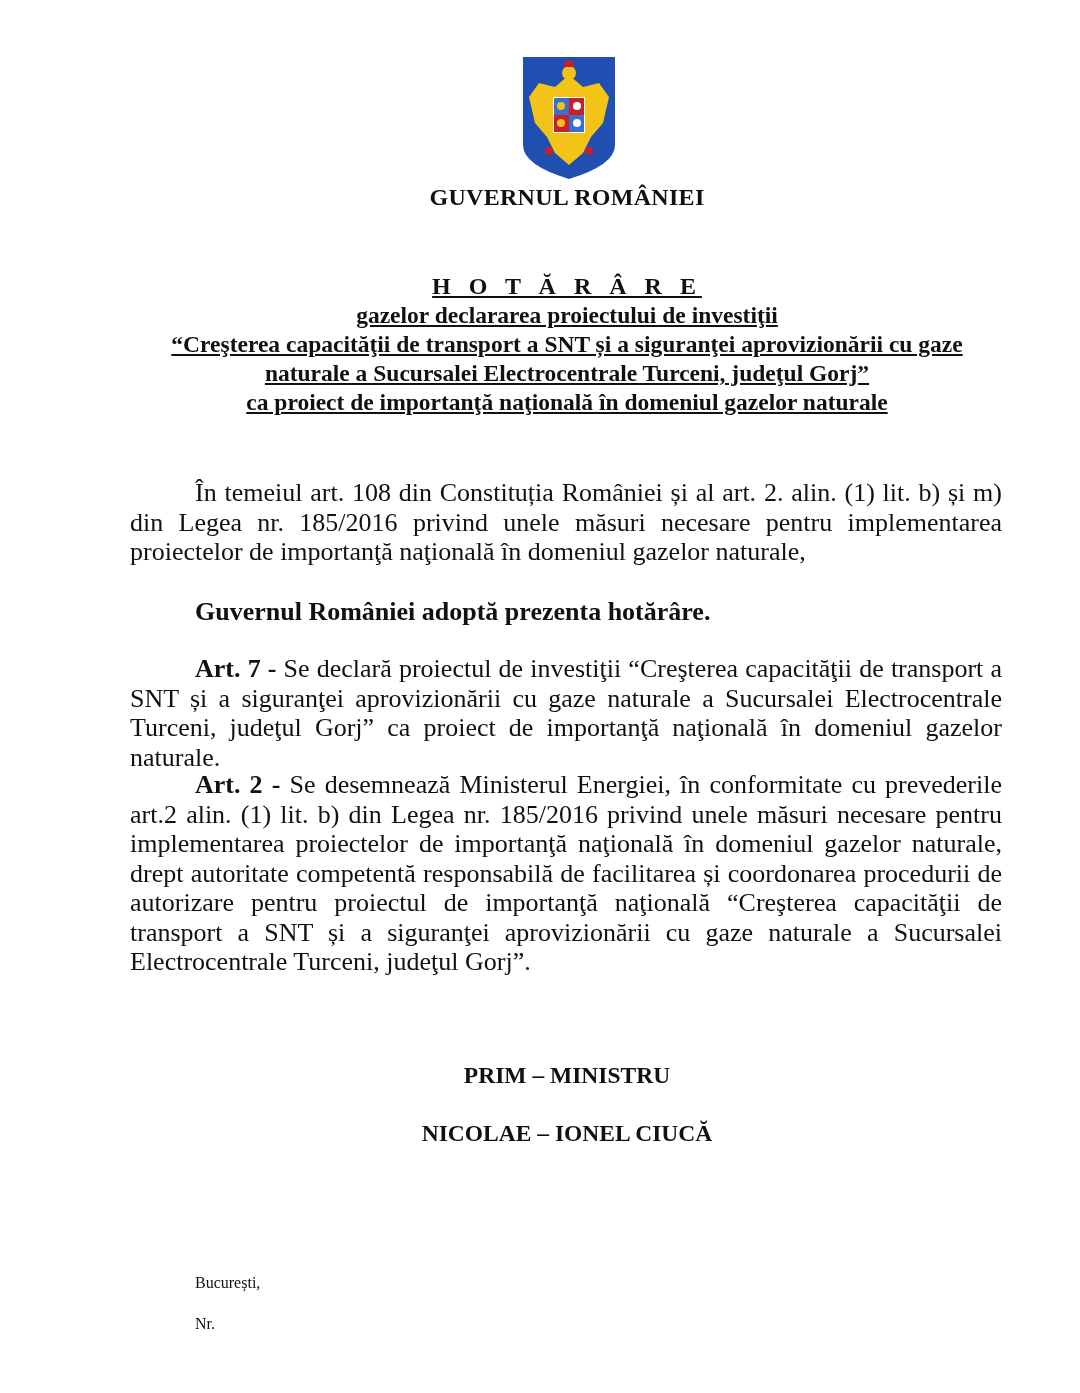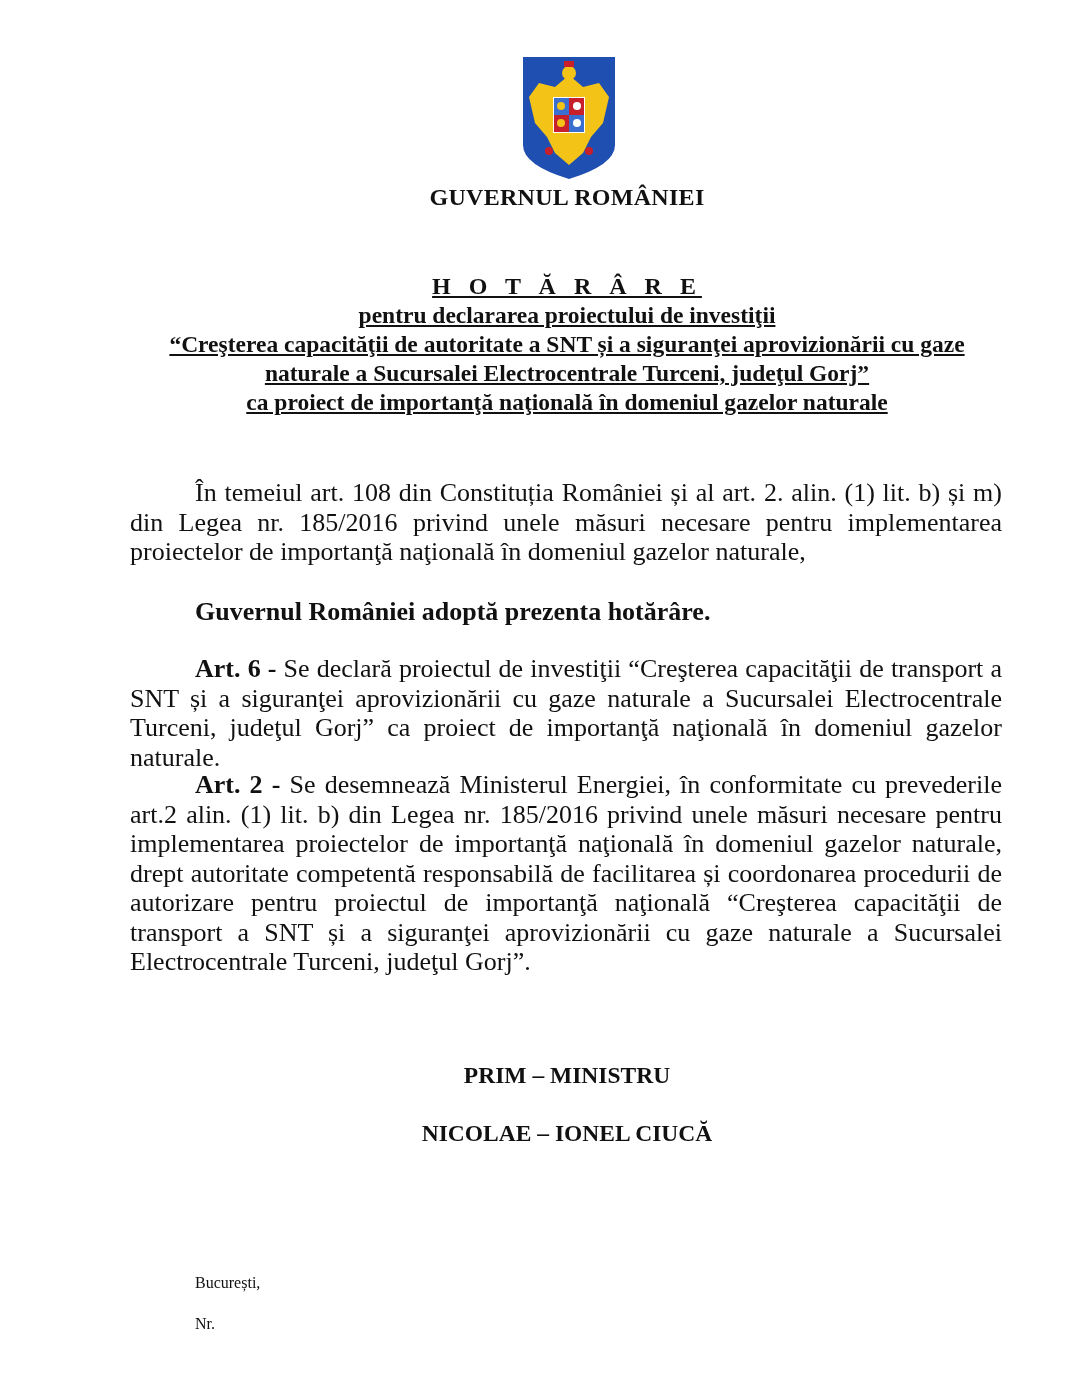--- a/index.html
+++ b/index.html
@@ -36,32 +36,32 @@
     <circle cx="42" cy="70" r="4" fill="#f3c318"></circle>
     <circle cx="58" cy="70" r="4" fill="#fff"></circle>
     <circle cx="30" cy="98" r="4" fill="#c8202a"></circle>
     <circle cx="70" cy="98" r="4" fill="#c8202a"></circle>
   </svg>
 
   <div class="gov">GUVERNUL ROMÂNIEI</div>
 
   <div class="title-block">
     <div class="hot">H O T Ă R Â R E</div>
-    <div>pentru declararea proiectului de investiţii</div>
-    <div>“Creşterea capacităţii de autoritate a SNT și a siguranţei aprovizionării cu gaze</div>
+    <div>gazelor declararea proiectului de investiţii</div>
+    <div>“Creşterea capacităţii de transport a SNT și a siguranţei aprovizionării cu gaze</div>
     <div>naturale a Sucursalei Electrocentrale Turceni, judeţul Gorj”</div>
     <div>ca proiect de importanţă naţională în domeniul gazelor naturale</div>
   </div>
 
   <div class="para indent" style="top:466px;">În temeiul art. 108 din Constituția României și al art. 2. alin. (1) lit. b) și m) din Legea nr. 185/2016 privind unele măsuri necesare pentru implementarea proiectelor de importanţă naţională în domeniul gazelor naturale,</div>
 
   <div class="para indent bold" style="top:585px;">Guvernul României adoptă prezenta hotărâre.</div>
 
   <div class="para indent" style="top:642px;">
-    <span class="bold">Art. 6 -</span><span> Se declară proiectul de investiţii “Creşterea capacităţii de transport a SNT și a siguranţei aprovizionării cu gaze naturale a Sucursalei Electrocentrale Turceni, judeţul Gorj” ca proiect de importanţă naţională în domeniul gazelor naturale.</span>
+    <span class="bold">Art. 7 -</span><span> Se declară proiectul de investiţii “Creşterea capacităţii de transport a SNT și a siguranţei aprovizionării cu gaze naturale a Sucursalei Electrocentrale Turceni, judeţul Gorj” ca proiect de importanţă naţională în domeniul gazelor naturale.</span>
   </div>
 
   <div class="para indent" style="top:758px;">
     <span class="bold">Art. 2 -</span><span> Se desemnează Ministerul Energiei, în conformitate cu prevederile art.2 alin. (1) lit. b) din Legea nr. 185/2016 privind unele măsuri necesare pentru implementarea proiectelor de importanţă naţională în domeniul gazelor naturale, drept autoritate competentă responsabilă de facilitarea și coordonarea procedurii de autorizare pentru proiectul de importanţă naţională “Creşterea capacităţii de transport a SNT și a siguranţei aprovizionării cu gaze naturale a Sucursalei Electrocentrale Turceni, judeţul Gorj”.</span>
   </div>
 
   <div class="center-text" style="top:1050px;">PRIM – MINISTRU</div>
   <div class="center-text" style="top:1108px;">NICOLAE – IONEL CIUCĂ</div>
 
   <div class="small" style="top:1262px;">București,</div>

